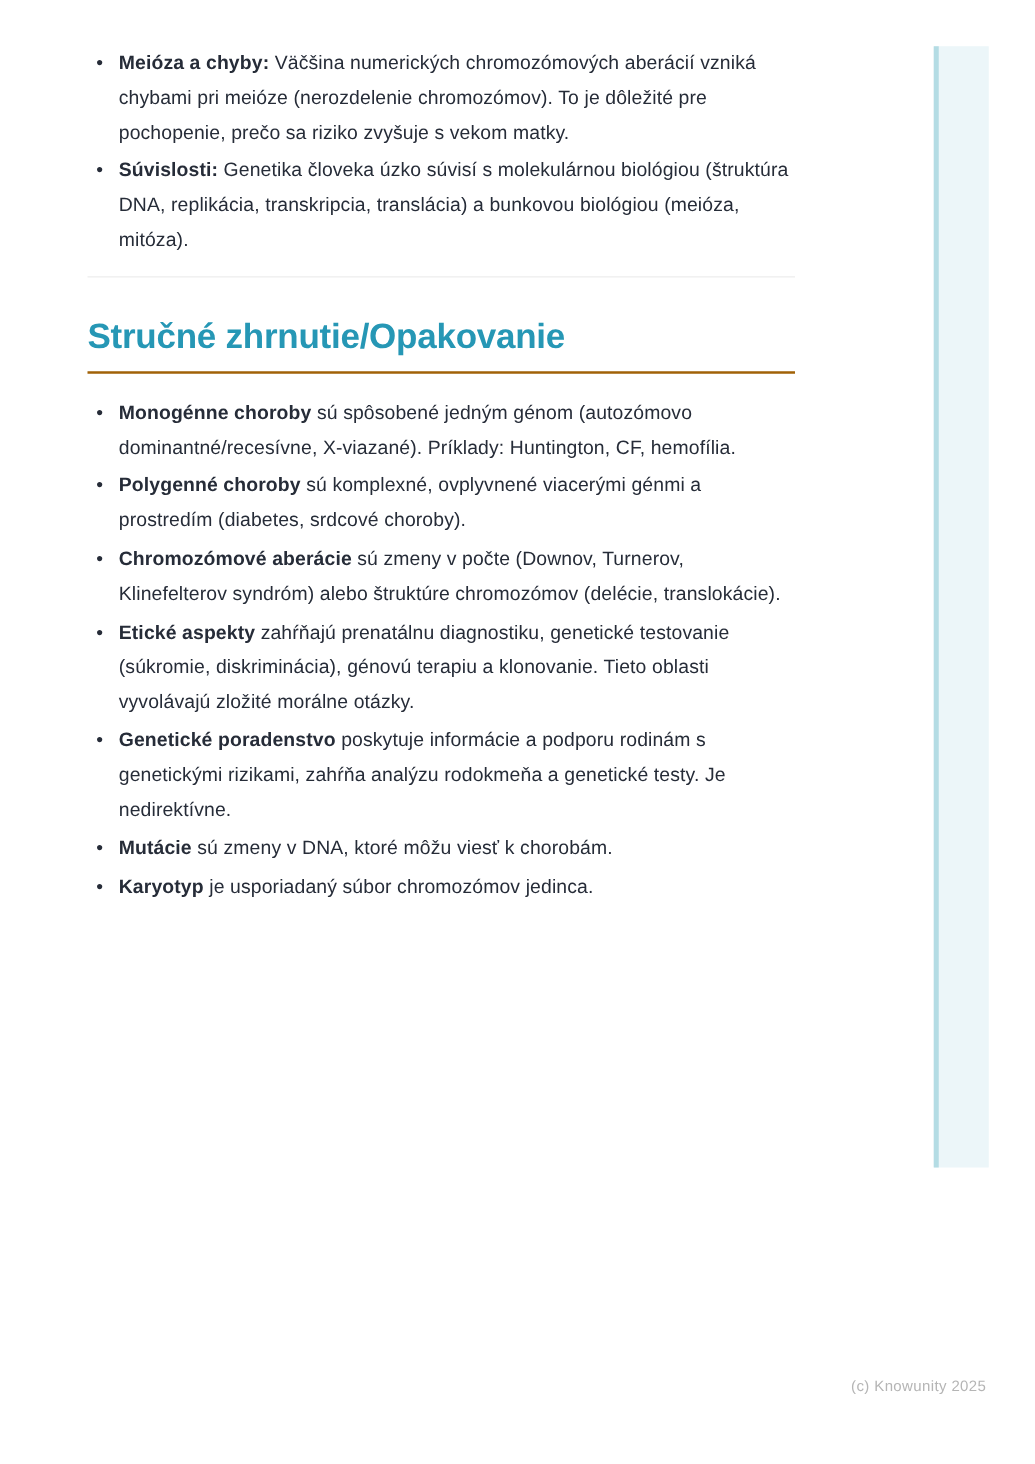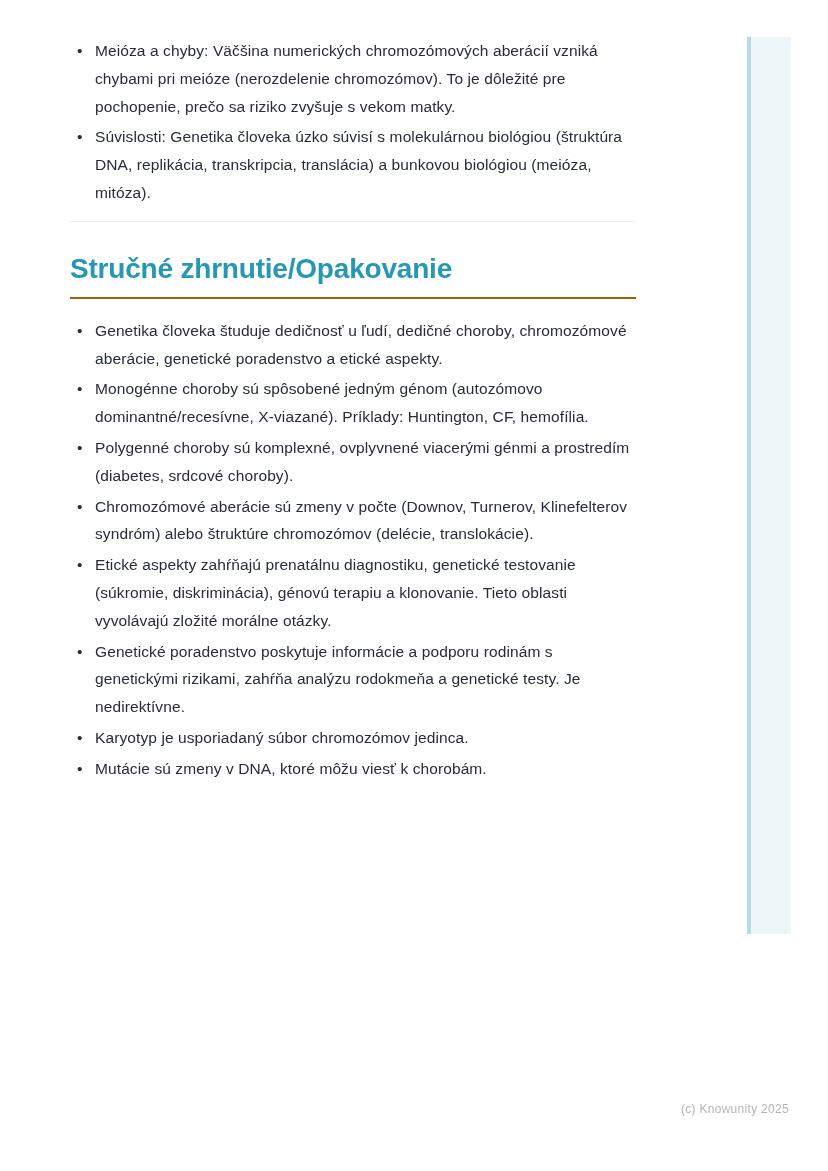--- a/index.html
+++ b/index.html
@@ -39,21 +39,21 @@
     letter-spacing: 0.1px;
   }
   ul.notes li .bullet::before {
     content: "\2022";
     position: absolute;
     left: 7px;
     top: 0;
     color: #262c38;
     font-size: 15.5px;
   }
-  ul.notes li .term { font-weight: 400; margin-top: 26px; }
+  ul.notes li .term { font-weight: 700; margin-top: 26px; }
   hr.top-divider {
     border: none;
     border-top: 1px solid #ededed;
     margin-top: 14px;
   }
   h1.section-title {
     margin-top: 30px;
     font-size: 28px;
     line-height: 34px;
     font-weight: 700;
@@ -84,25 +84,24 @@
   <ul class="notes">
     <li><span class="bullet"></span><span class="term">Meióza a chyby:</span><span> Väčšina numerických chromozómových aberácií vzniká chybami pri meióze (nerozdelenie chromozómov). To je dôležité pre pochopenie, prečo sa riziko zvyšuje s vekom matky.</span></li>
     <li><span class="bullet"></span><span class="term">Súvislosti:</span><span> Genetika človeka úzko súvisí s molekulárnou biológiou (štruktúra DNA, replikácia, transkripcia, translácia) a bunkovou biológiou (meióza, mitóza).</span></li>
   </ul>
 
   <hr class="top-divider">
 
   <h1 class="section-title">Stručné zhrnutie/Opakovanie</h1>
 
   <ul class="notes summary">
-    <li><span class="bullet"></span><span class="term">Genetika človeka</span><span> študuje dedičnosť u ľudí, dedičné choroby, chromozómové aberácie, genetické poradenstvo a etické aspekty.</span></li>
     <li><span class="bullet"></span><span class="term">Monogénne choroby</span><span> sú spôsobené jedným génom (autozómovo dominantné/recesívne, X-viazané). Príklady: Huntington, CF, hemofília.</span></li>
     <li><span class="bullet"></span><span class="term">Polygenné choroby</span><span> sú komplexné, ovplyvnené viacerými génmi a prostredím (diabetes, srdcové choroby).</span></li>
     <li><span class="bullet"></span><span class="term">Chromozómové aberácie</span><span> sú zmeny v počte (Downov, Turnerov, Klinefelterov syndróm) alebo štruktúre chromozómov (delécie, translokácie).</span></li>
     <li><span class="bullet"></span><span class="term">Etické aspekty</span><span> zahŕňajú prenatálnu diagnostiku, genetické testovanie (súkromie, diskriminácia), génovú terapiu a klonovanie. Tieto oblasti vyvolávajú zložité morálne otázky.</span></li>
     <li><span class="bullet"></span><span class="term">Genetické poradenstvo</span><span> poskytuje informácie a podporu rodinám s genetickými rizikami, zahŕňa analýzu rodokmeňa a genetické testy. Je nedirektívne.</span></li>
+    <li><span class="bullet"></span><span class="term">Mutácie</span><span> sú zmeny v DNA, ktoré môžu viesť k chorobám.</span></li>
     <li><span class="bullet"></span><span class="term">Karyotyp</span><span> je usporiadaný súbor chromozómov jedinca.</span></li>
-    <li><span class="bullet"></span><span class="term">Mutácie</span><span> sú zmeny v DNA, ktoré môžu viesť k chorobám.</span></li>
   </ul>
 
 </div>
 
 <div class="footer">(c) Knowunity 2025</div>
 
 </body></html>

